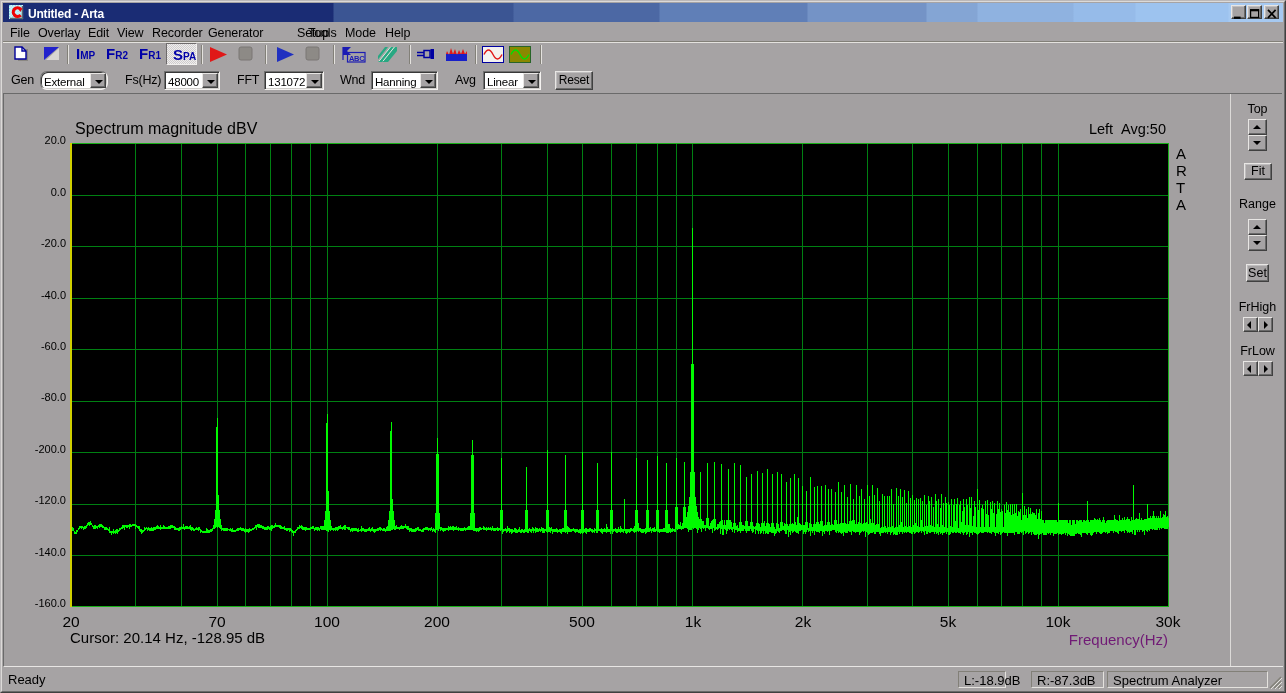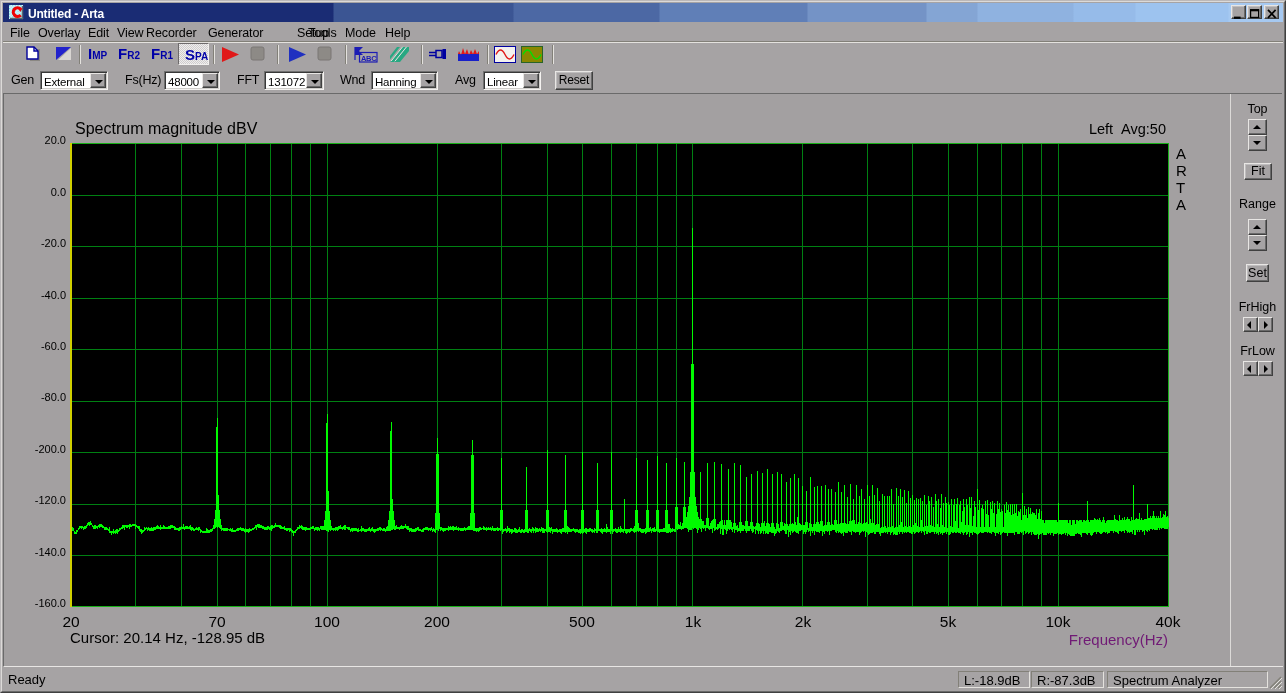--- a/index.html
+++ b/index.html
@@ -33,21 +33,21 @@
   position:absolute; top:5px; width:15px; height:14px; background:#a6a3a4;
   border-top:1px solid #e8e6e4; border-left:1px solid #e8e6e4;
   border-right:1px solid #404040; border-bottom:1px solid #404040;
   box-shadow:inset -1px -1px 0 #6a6a6a, inset 1px 1px 0 #bfbdbe;
 }
 
 .menubar { position:absolute; left:3px; top:22px; width:1016px; height:19px; font-size:12.5px; letter-spacing:-0.1px; color:#000; }
 .menubar span { position:absolute; top:4px; }
 .etch-h { position:absolute; left:3px; width:1280px; height:2px; border-top:1px solid #828078; border-bottom:1px solid #e4e2de; }
 
-.toolbar { position:absolute; left:12px; top:43px; width:1125px; height:23px;text-align:center; }
+.toolbar { position:absolute; left:0px; top:43px; width:1125px; height:23px;text-align:center; }
 .tsep { position:absolute; top:2px; width:2px; height:19px; border-left:1px solid #828078; border-right:1px solid #e4e2de; }
 .ticon { position:absolute; top:3px; }
 .btxt { font-weight:bold; color:#0000a8; font-size:15px; line-height:15px; }
 .btxt small { font-size:10px; font-weight:bold; letter-spacing:0px; }
 
 .comborow { position:absolute; left:3px; top:66px; width:1280px; height:27px; font-size:12.5px; letter-spacing:-0.2px; }
 .lbl { position:absolute; top:7px; color:#000; }
 .combo {
   position:absolute; top:5px; height:19px; background:#fff;
   border-top:1px solid #707070; border-left:1px solid #707070;
@@ -138,21 +138,21 @@
     </svg></div>
 <div class="capbtn" style="left:1264px;"><svg width="14" height="12" viewBox="0 0 14 12">
       <path d="M3 1.8 L10.6 9.8 M10.6 1.8 L3 9.8" stroke="#000" stroke-width="1.7"></path>
     </svg></div>
 
 <div class="menubar">
   <span style="left:7px;">File</span>
   <span style="left:35px;">Overlay</span>
   <span style="left:85px;">Edit</span>
   <span style="left:114px;">View</span>
-  <span style="left:143px;">Recorder</span>
+  <span style="left:149px;">Recorder</span>
   <span style="left:205px;">Generator</span>
   <span style="left:266px;margin-left:28px;">Setup</span>
   <span style="left:305px;">Tools</span>
   <span style="left:342px;">Mode</span>
   <span style="left:382px;">Help</span>
 </div>
 <div class="etch-h" style="top:41px;"></div>
 
 <div class="toolbar" id="toolbar">
   <svg class="ticon" style="left:14px;" width="17" height="16" viewBox="0 0 17 16">
@@ -219,21 +219,21 @@
   </svg>
   <svg class="ticon" style="left:509px;" width="22" height="17" viewBox="0 0 22 17">
     <rect x="0.5" y="0.5" width="21" height="16" fill="#8a8800" stroke="#286428"></rect>
     <path d="M2 8.5 C5 2.5, 8 2.5, 11 8.5 C14 14.5, 17 14.5, 20 8.5" fill="none" stroke="#00e000" stroke-width="1.4"></path>
   </svg>
   <span class="tsep" style="left:540px;"></span>
 </div>
 
 <div class="comborow">
   <span class="lbl" style="left:8px;">Gen</span>
-  <div class="combo" style="left:37px; width:68px;">
+  <div class="combo" style="left:37px; width:68px;border-radius:7px;">
       <span class="txt">External</span>
       <span class="drop">
         <span class="darr"></span>
       </span>
     </div>
   <span class="lbl" style="left:122px;">Fs(Hz)</span>
   <div class="combo" style="left:161px; width:56px;">
       <span class="txt">48000</span>
       <span class="drop">
         <span class="darr"></span>
@@ -285,21 +285,21 @@
   <div class="ylab" style="top:503px;">-160.0</div>
   <div class="xlab" style="left:37px;">20</div>
   <div class="xlab" style="left:183px;">70</div>
   <div class="xlab" style="left:293px;">100</div>
   <div class="xlab" style="left:403px;">200</div>
   <div class="xlab" style="left:548px;">500</div>
   <div class="xlab" style="left:659px;">1k</div>
   <div class="xlab" style="left:769px;">2k</div>
   <div class="xlab" style="left:914px;">5k</div>
   <div class="xlab" style="left:1024px;">10k</div>
-  <div class="xlab" style="left:1134px;">40k</div>
+  <div class="xlab" style="left:1134px;">30k</div>
   <div class="arta">A<br>R<br>T<br>A</div>
   <div class="freqlab">Frequency(Hz)</div>
   <div class="cursortxt">Cursor: 20.14 Hz, -128.95 dB</div>
 </div>
 
 <div class="rpanel">
   <div class="rlab" style="top:8px;">Top</div>
   <div class="spinv" style="top:25px;">
       <span class="uarr"></span>
     </div>
@@ -326,21 +326,21 @@
   <div class="spinh" style="left:12px; top:267px;">
       <span class="larr"></span>
     </div>
   <div class="spinh" style="left:27px; top:267px;">
       <span class="rarr"></span>
     </div>
 </div>
 
 <div class="statusbar">
   <span style="position:absolute; left:5px; top:3px;">Ready</span>
-  <div class="sbox" style="left:955px; width:72px;">
+  <div class="sbox" style="left:955px; width:48px;">
       <span>L:-18.9dB</span>
     </div>
   <div class="sbox" style="left:1028px; width:73px;">
       <span>R:-87.3dB</span>
     </div>
   <div class="sbox" style="left:1104px; width:161px;">
       <span>Spectrum Analyzer</span>
     </div>
   <svg style="position:absolute; right:1px; bottom:1px;" width="13" height="13" viewBox="0 0 13 13">
     <path d="M12 1 L1 12 M12 5 L5 12 M12 9 L9 12" stroke="#828078" stroke-width="1.3"></path>

